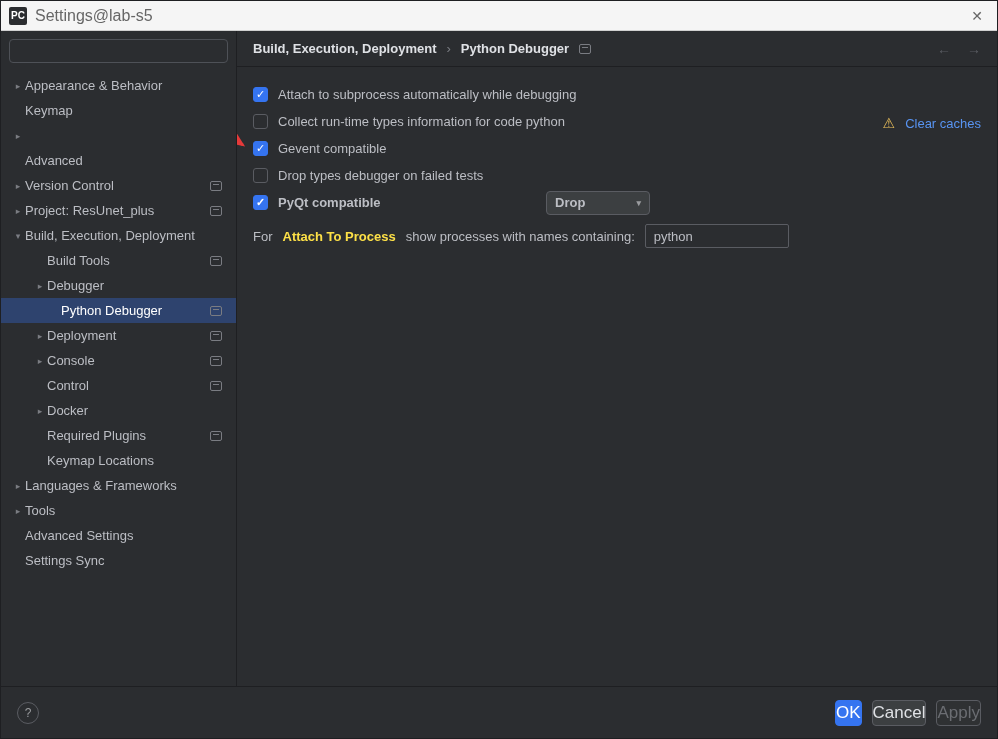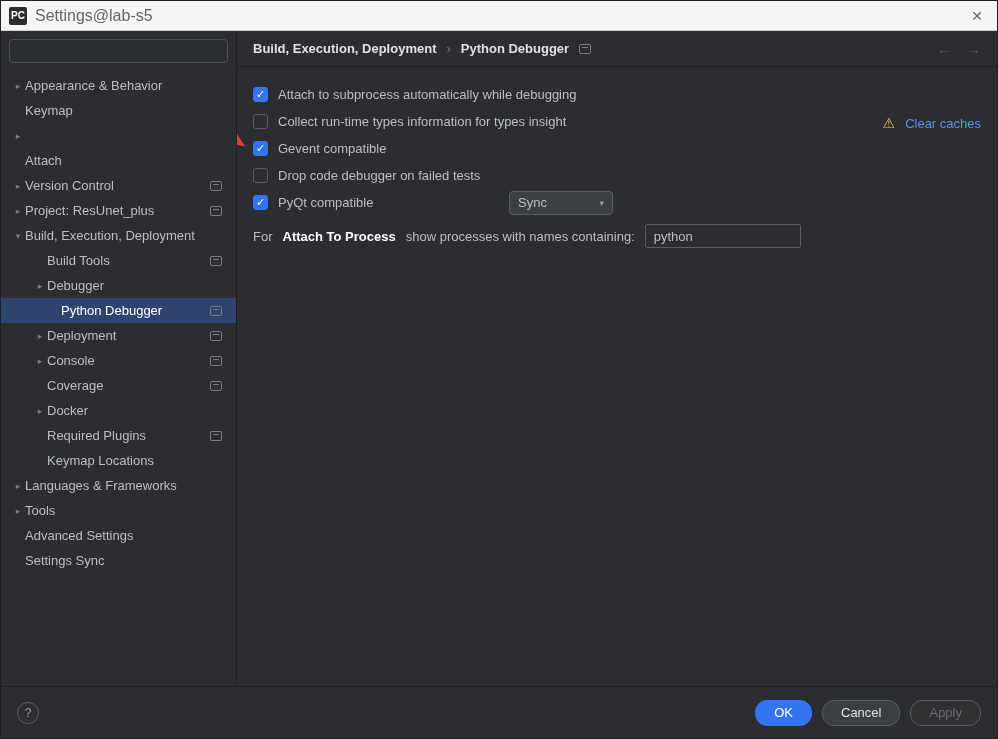--- a/index.html
+++ b/index.html
@@ -224,32 +224,32 @@
 }
 .warn-icon { color: #f2c55c; font-size: 14px; }
 .link { color: #5894f2; cursor: pointer; }
 .attach-row {
   display: flex;
   align-items: center;
   gap: 10px;
   margin-top: 8px;
 }
 .attach-row .pre { color: #bcbec4; }
-.attach-row .bold { font-weight: 600; color: #ffffff; }
+.attach-row .bold { font-weight: 600; color: #fde047; }
 .text-input {
-  width: 156px;
+  width: 144px;
   height: 24px;
   background: #2b2d30;
   border: 1px solid #5a5c62;
   border-radius: 2px;
   color: #bcbec4;
   padding: 0 8px;
   font-size: 13px;
 }
-#pyqt-row { width: 360px; }
+#pyqt-row { width: 397px; font-weight: bold; }
 .red-arrow {
   position: absolute;
   left: -66px;
   top: 44px;
   width: 80px;
   height: 36px;
   pointer-events: none;
 }
 .footer {
   height: 52px;
@@ -266,27 +266,27 @@
   display: flex;
   align-items: center;
   justify-content: center;
   color: #9a9c9f;
   cursor: pointer;
   font-size: 12px;
 }
 .footer .spacer { flex: 1; }
 .btn {
   height: 26px;
-  padding: 0 18px;
-  border-radius: 12px;
+  padding: 0 0;
+  border-radius: 4px;
   border: 1px solid #5a5c62;
   background: #3c3f41;
   color: #dfe1e5;
   cursor: pointer;
-  font-size: 13px;
+  font-size: 17px;
   display: flex;
   align-items: center;
 }
 .btn.primary { background: #3574f0; border-color: #3574f0; color: #fff; }
 .btn.disabled { color: #6b6d72; cursor: default; background: #2f3133; }
 </style>
 </head>
 <body>
 
 <div class="window">
@@ -310,21 +310,21 @@
           </div>
           <div class="tree-item indent-0 noarrow">
             <span class="chev"></span>
             <span class="label">Keymap</span>
           </div>
           <div class="tree-item indent-0">
             <span class="chev">▸</span>
           </div>
           <div class="tree-item indent-0 noarrow">
             <span class="chev"></span>
-            <span class="label">Attach</span>
+            <span class="label">Advanced</span>
           </div>
           <div class="tree-item indent-0">
             <span class="chev">▸</span>
             <span class="label">Version Control</span>
             <span class="proj-mark"></span>
           </div>
           <div class="tree-item indent-0">
             <span class="chev">▸</span>
             <span class="label">Project: ResUnet_plus</span>
             <span class="proj-mark"></span>
@@ -352,21 +352,21 @@
             <span class="label">Deployment</span>
             <span class="proj-mark"></span>
           </div>
           <div class="tree-item indent-1">
             <span class="chev">▸</span>
             <span class="label">Console</span>
             <span class="proj-mark"></span>
           </div>
           <div class="tree-item indent-1 noarrow">
             <span class="chev"></span>
-            <span class="label">Coverage</span>
+            <span class="label">Control</span>
             <span class="proj-mark"></span>
           </div>
           <div class="tree-item indent-1">
             <span class="chev">▸</span>
             <span class="label">Docker</span>
           </div>
           <div class="tree-item indent-1 noarrow">
             <span class="chev"></span>
             <span class="label">Required Plugins</span>
             <span class="proj-mark"></span>
@@ -417,35 +417,35 @@
           </defs>
           <path d="M2,2 Q40,8 72,30" stroke="#e63a3a" stroke-width="2.5" fill="none" marker-end="url(#ah)"></path>
         </svg>
 
         <div class="opt-row">
           <div class="checkbox checked"></div>
           <span class="opt-label">Attach to subprocess automatically while debugging</span>
         </div>
         <div class="opt-row">
           <div class="checkbox"></div>
-          <span class="opt-label">Collect run-time types information for types insight</span>
+          <span class="opt-label">Collect run-time types information for code python</span>
         </div>
         <div class="opt-row">
           <div class="checkbox checked"></div>
           <span class="opt-label">Gevent compatible</span>
         </div>
         <div class="opt-row">
           <div class="checkbox"></div>
-          <span class="opt-label">Drop code debugger on failed tests</span>
+          <span class="opt-label">Drop types debugger on failed tests</span>
         </div>
         <div class="opt-row" id="pyqt-row">
           <div class="checkbox checked"></div>
           <span class="opt-label">PyQt compatible</span>
           <div class="select">
-            <span class="sel-label">Sync</span>
+            <span class="sel-label">Drop</span>
             <span class="chev-d">▾</span>
           </div>
         </div>
 
         <div class="notice-row">
           <span class="warn-icon">⚠</span>
           <span class="link">Clear caches</span>
         </div>
 
         <div class="attach-row">

